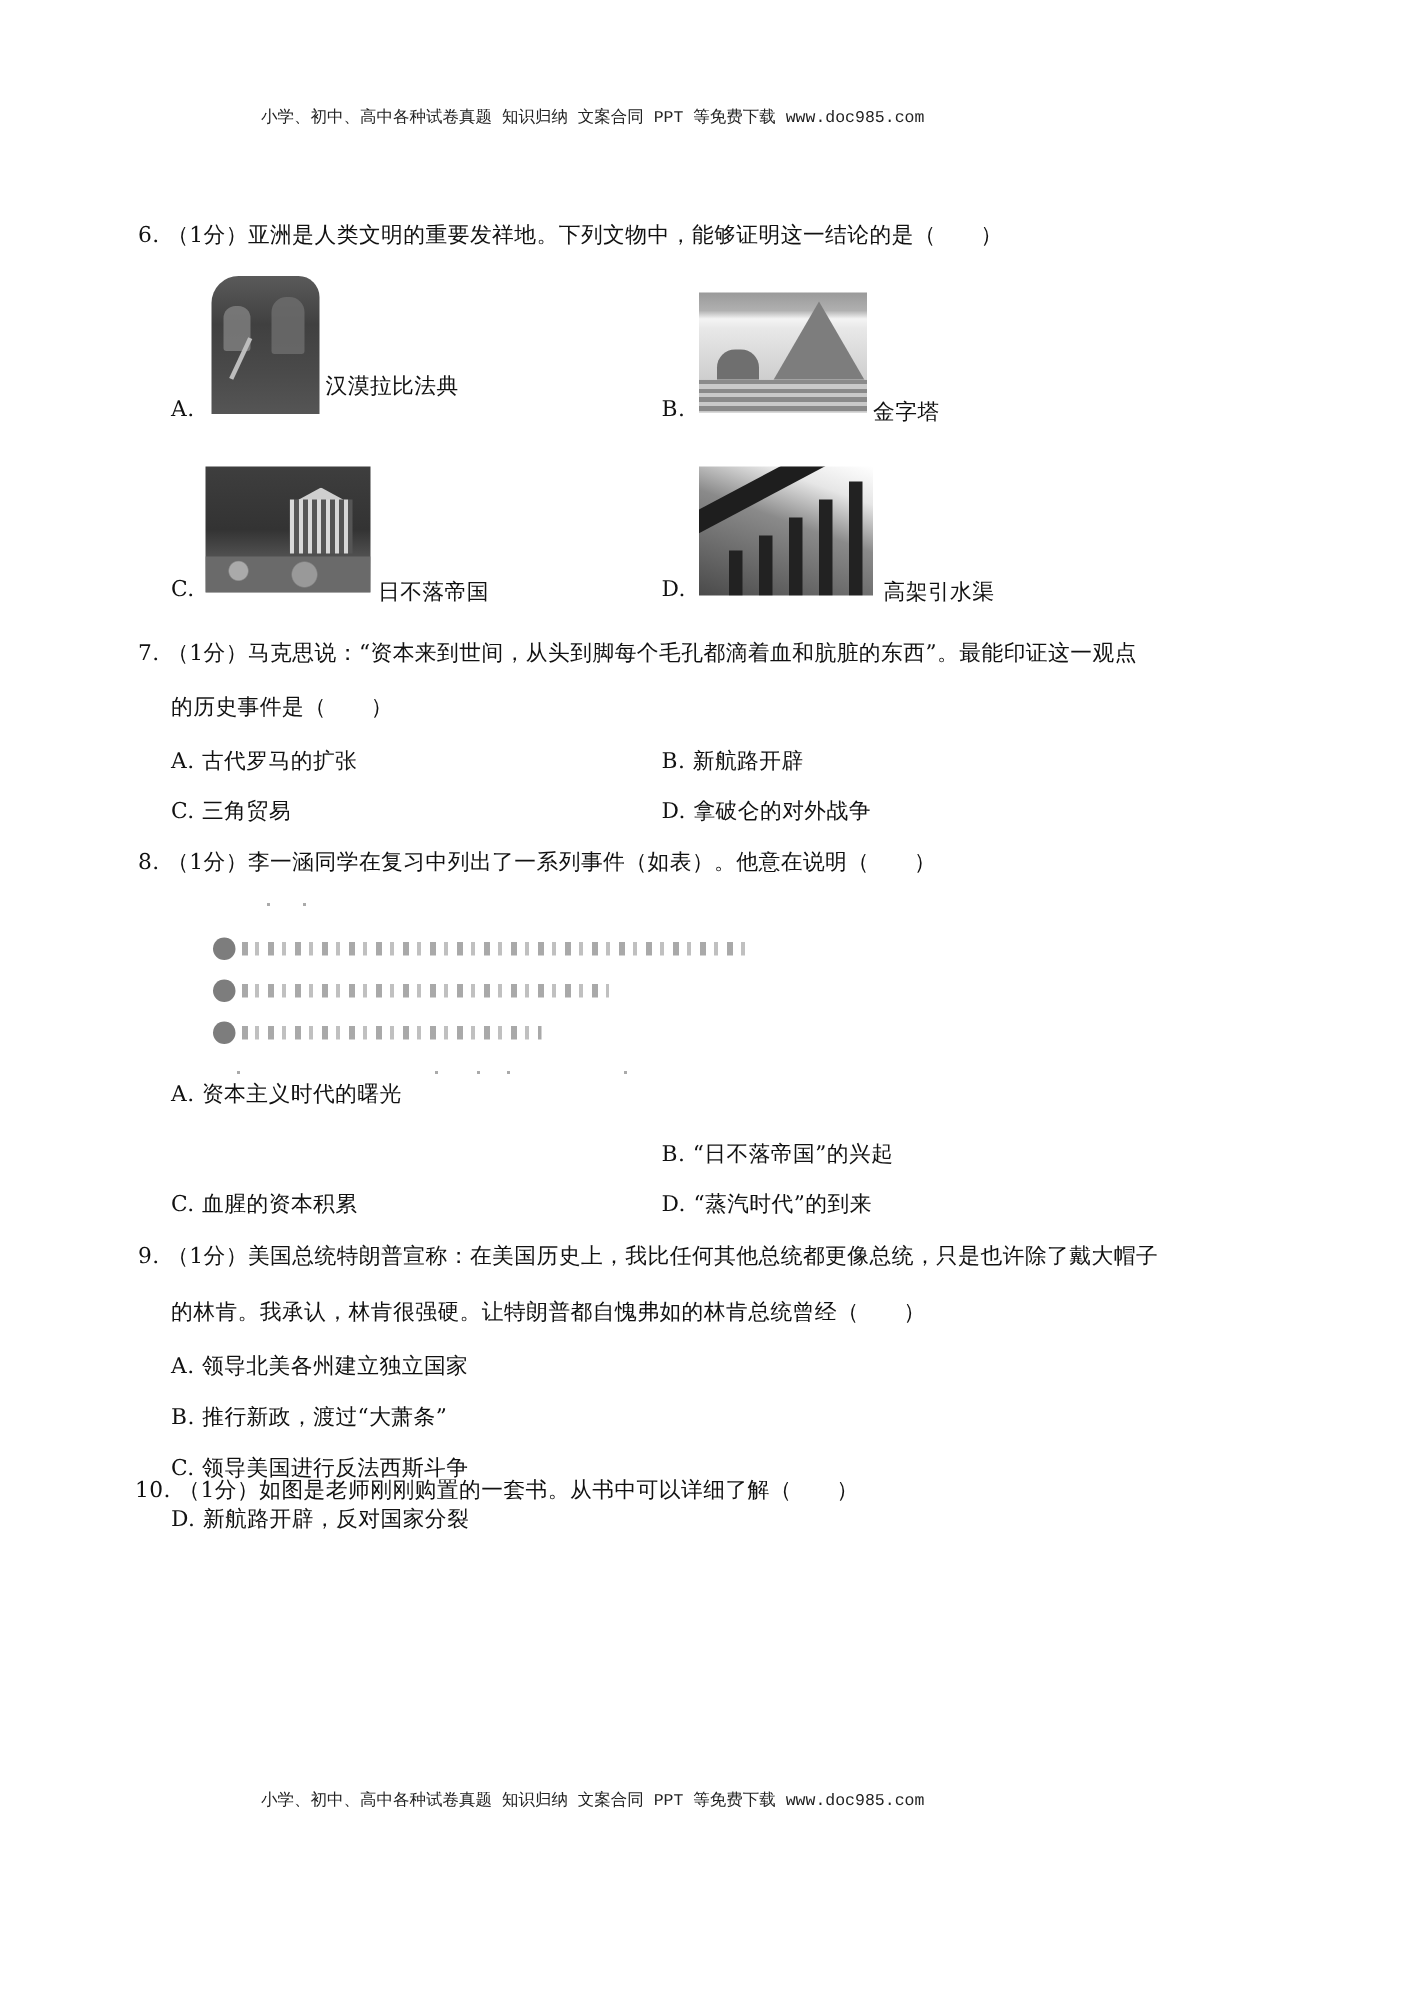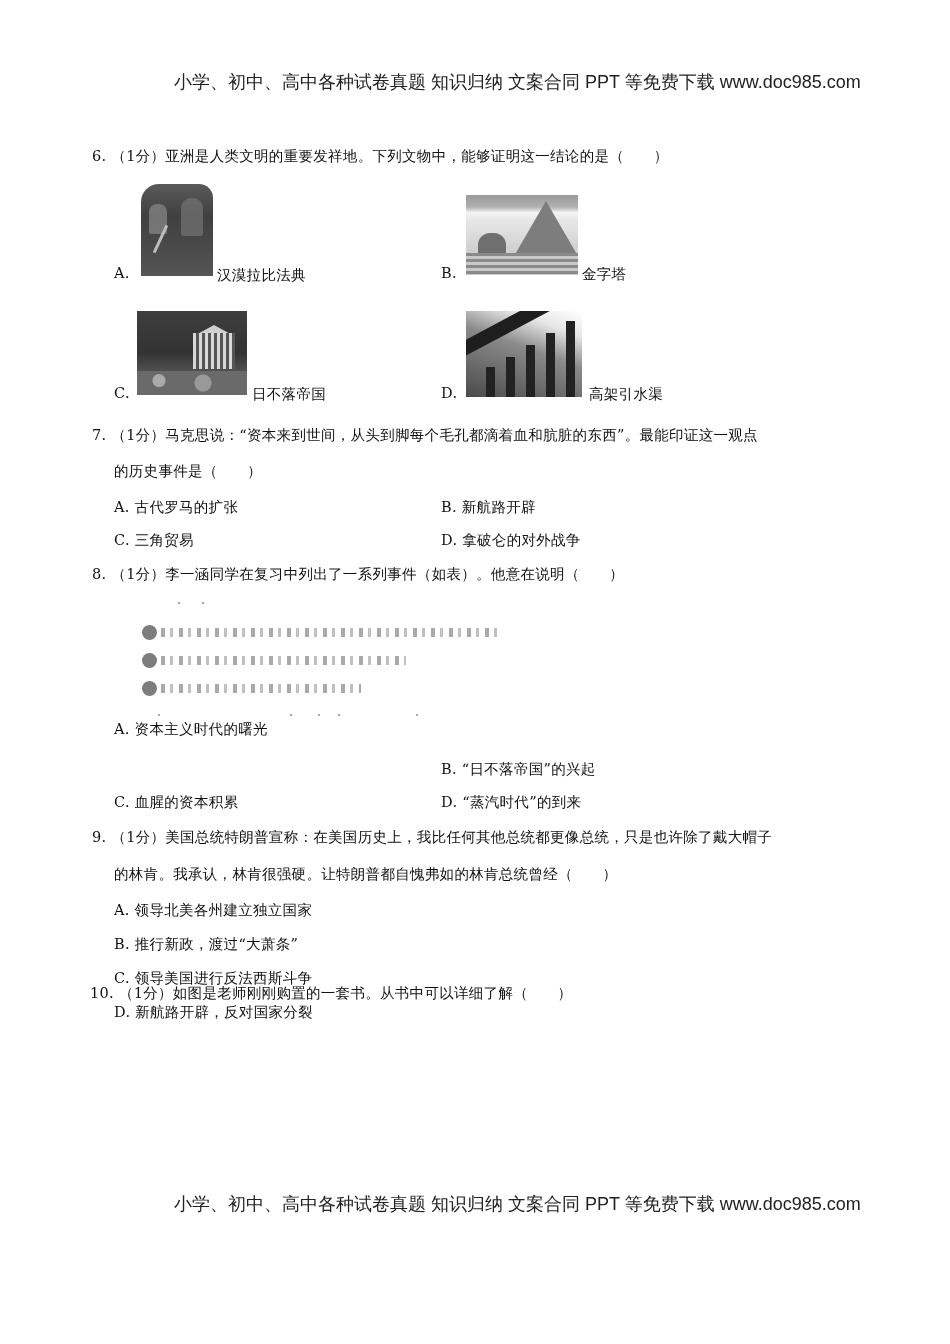--- a/index.html
+++ b/index.html
@@ -1,20 +1,20 @@
 <!DOCTYPE html>
 <html><head>
 <meta charset="utf-8">
 <style>
   html, body { margin: 0; padding: 0; background: #ffffff; }
   body { width: 950px; height: 1344px; position: relative; overflow: hidden;
          font-family: "DejaVu Serif", "Liberation Serif", serif; color: #111; }
   .abs { position: absolute; }
-  .header, .footer { font-family: Liberation Sans, sans-serif;
-         font-size: 18px; color: #222; white-space: nowrap; left: 174px; }
+  .header, .footer { font-family: Liberation Mono, monospace;
+         font-size: 11px; color: #222; white-space: nowrap; left: 174px; }
   .header { top: 70px; }
   .footer { top: 1192px; }
   .q { font-size: 14.5px; white-space: nowrap; letter-spacing: 0.3px; }
   .opt { font-size: 14.5px; white-space: nowrap; letter-spacing: 0.3px; }
   .img { position: absolute; overflow: hidden; }
   
   .stele { left: 141px; top: 184px; width: 72px; height: 92px;
            background: linear-gradient(180deg, #5a5a5a 0%, #404040 35%, #4a4a4a 70%, #555 100%);
            border-radius: 18px 14px 0 0; }
   .stele .fig1 { position:absolute; left:8px; top:20px; width:18px; height:30px; background:#8a8a8a; border-radius:8px 8px 2px 2px; opacity:.7; }
@@ -57,21 +57,21 @@
 <div class="abs header">小学、初中、高中各种试卷真题 知识归纳 文案合同 PPT 等免费下载   www.doc985.com</div>
 
 <div class="abs q" style="left:92px; top:147px;">6. （1分）亚洲是人类文明的重要发祥地。下列文物中，能够证明这一结论的是（　　）</div>
 
 <div class="abs opt" style="left:114px; top:265px;">A.</div>
 <div class="img stele">
   <div class="fig1"></div>
     <div class="fig2"></div>
     <div class="line"></div>
 </div>
-<div class="abs opt" style="left:217px; top:266px;">汉漠拉比法典</div>
+<div class="abs opt" style="left:217px; top:248px;">汉漠拉比法典</div>
 
 <div class="abs opt" style="left:441px; top:265px;">B.</div>
 <div class="img pyr">
   <div class="tri"></div>
     <div class="sph"></div>
     <div class="ground"></div>
 </div>
 <div class="abs opt" style="left:582px; top:265px;">金字塔</div>
 
 <div class="abs opt" style="left:114px; top:385px;">C.</div>

